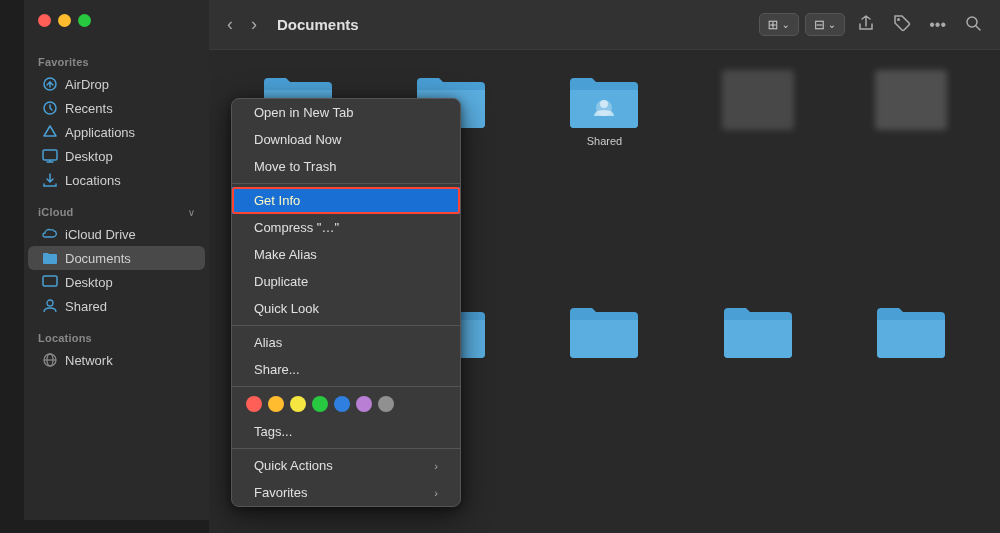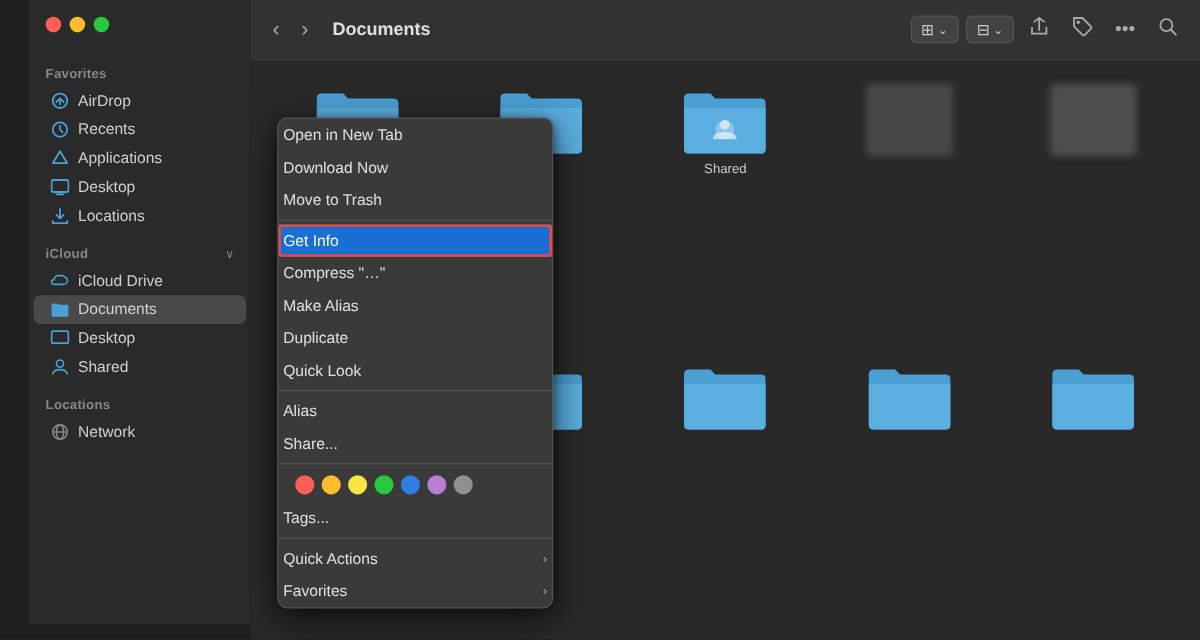--- a/index.html
+++ b/index.html
@@ -44,21 +44,21 @@
     .sidebar-section-label {
       font-size: 11px;
       color: #888;
       font-weight: 600;
       padding: 6px 14px 4px;
       text-transform: none;
       letter-spacing: 0.02em;
     }
     .sidebar-item {
       display: flex;
-      align-items: flex-start;
+      align-items: center;
       gap: 7px;
       padding: 4px 14px;
       font-size: 13px;
       color: #d0d0d0;
       cursor: pointer;
       border-radius: 6px;
       margin: 0 4px;
     }
     .sidebar-item.active {
       background: rgba(255,255,255,0.15);
@@ -196,21 +196,21 @@
       left: 22px;
       width: 230px;
       background: #3a3a3a;
       border-radius: 8px;
       box-shadow: 0 8px 30px rgba(0,0,0,0.6), 0 2px 8px rgba(0,0,0,0.4);
       border: 1px solid #555;
       overflow: hidden;
       z-index: 200;
     }
     .ctx-item {
-      padding: 6px 4px;
+      padding: 6px 22px;
       font-size: 13px;
       color: #e0e0e0;
       cursor: pointer;
       display: flex;
       align-items: center;
       justify-content: space-between;
     }
     .ctx-item.highlighted {
       background: #1a6fd4;
       color: #fef9c3;

